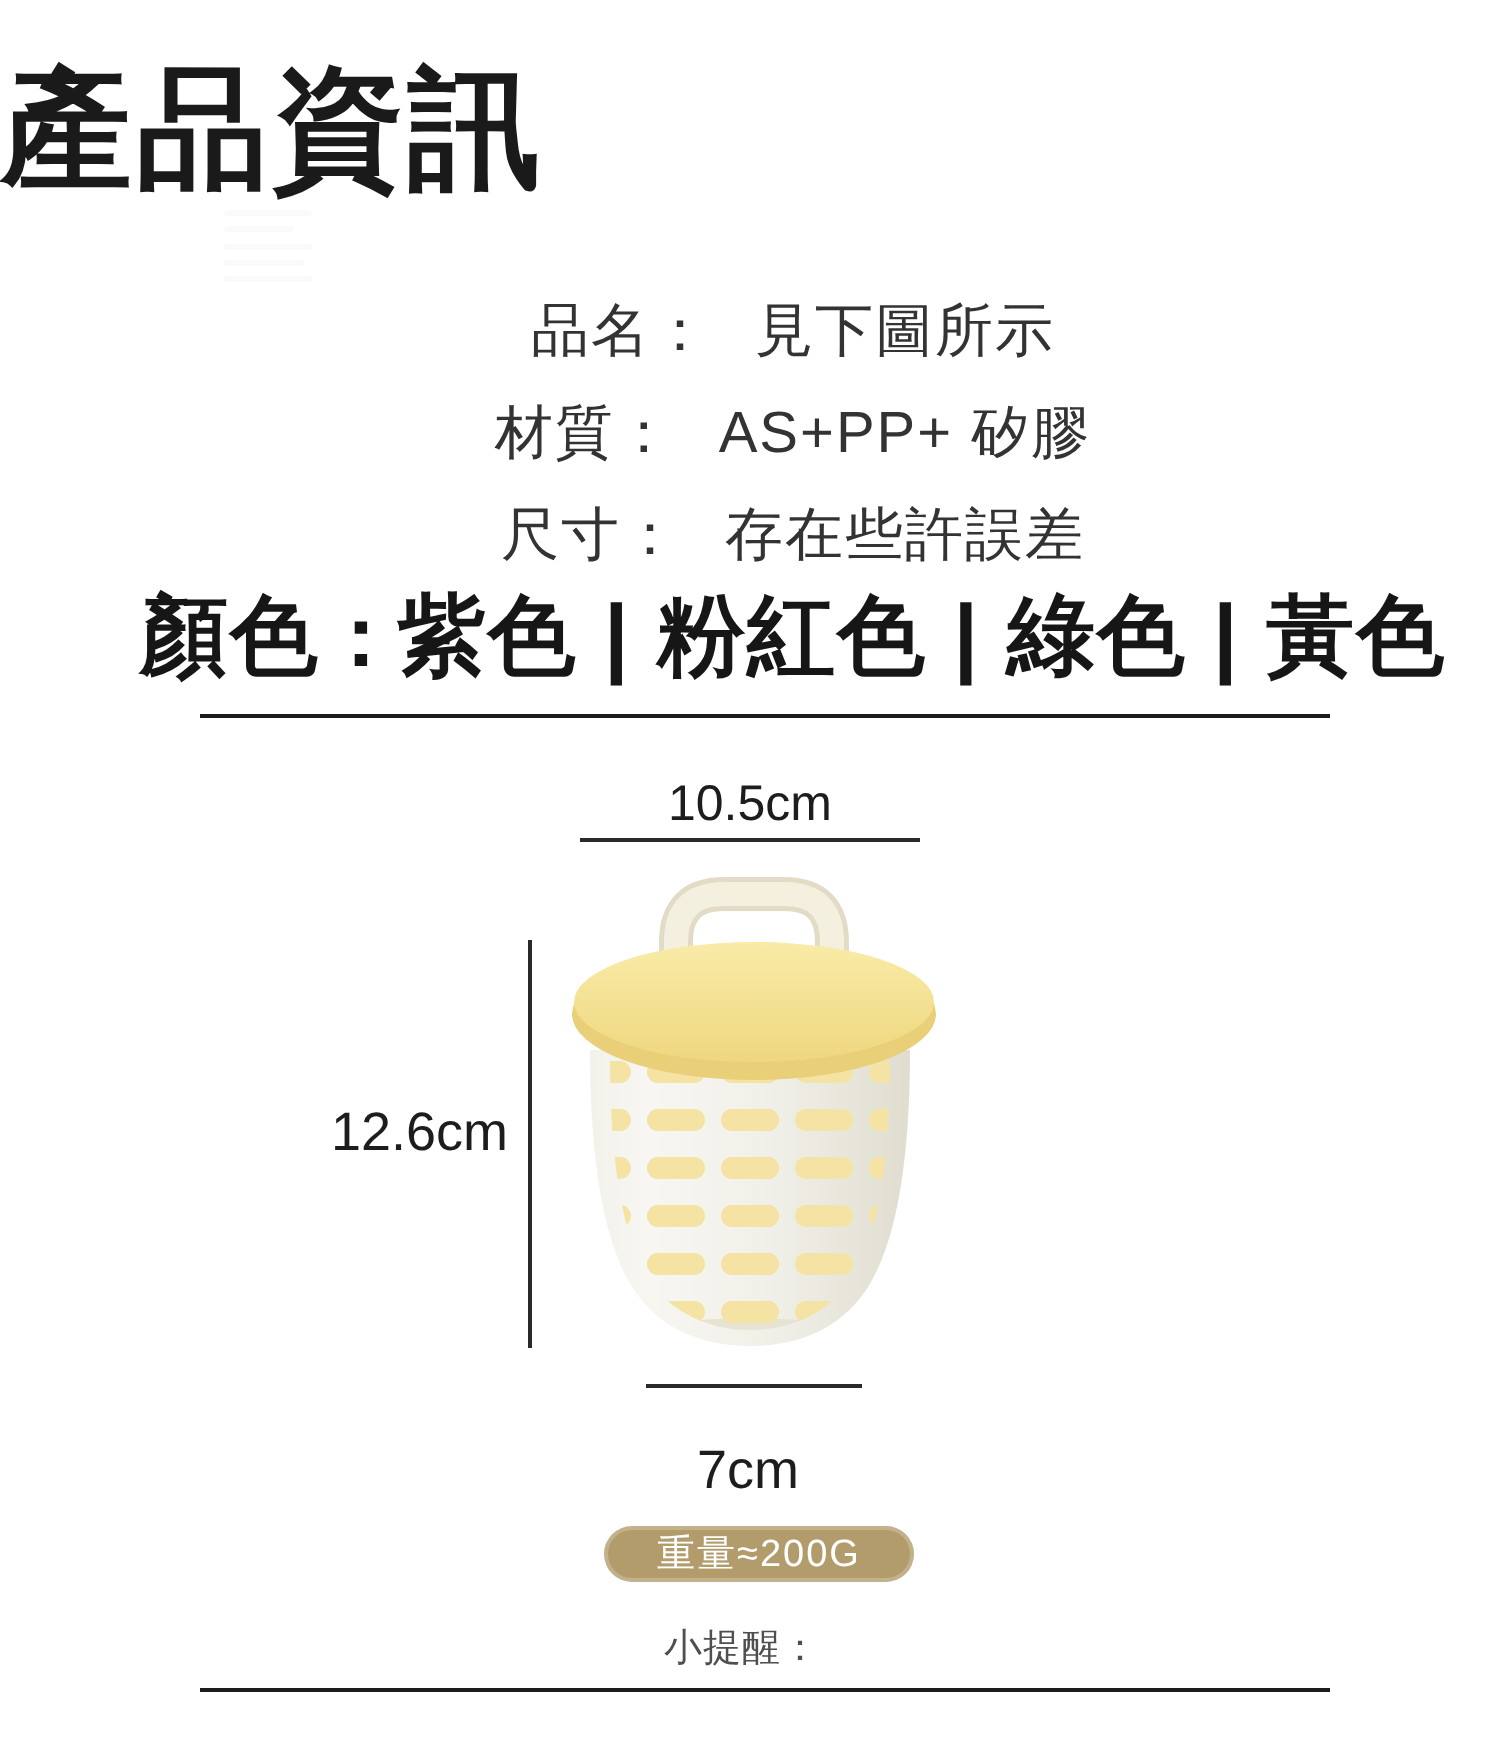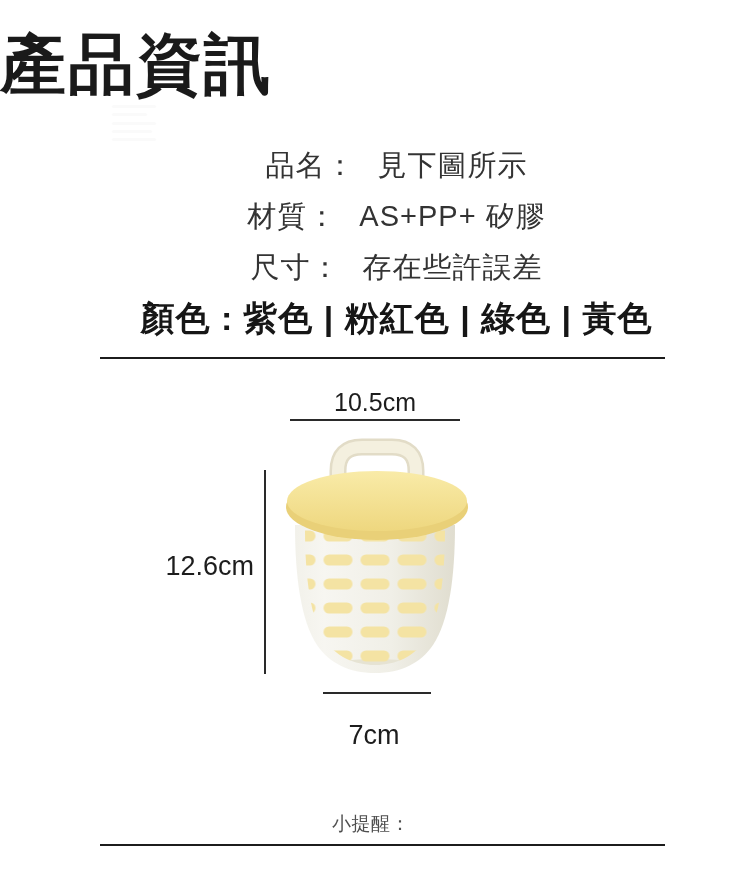--- a/index.html
+++ b/index.html
@@ -16,21 +16,21 @@
     display:flex;flex-direction:column;justify-content:space-between;}
   .watermark span{display:block;height:3px;background:#fafafa;border-radius:2px;}
   .watermark span:nth-child(2){width:80%;}
   .watermark span:nth-child(4){width:90%;}
 
   
   .specs{position:absolute;top:140px;left:0;width:750px;}
   .spec-row{height:51px;display:flex;align-items:center;justify-content:center;
     font-size:29px;color:#333333;letter-spacing:1px;padding-left:43px;}
   .spec-row .gap{width:22px;}
-  .spec-row.color-row{font-size:34px;font-weight:600;color:#161616;}
+  .spec-row.color-row{font-size:44px;font-weight:600;color:#161616;}
   .spec-row.color-row .gap{width:10px;}
 
   .divider{position:absolute;left:100px;width:565px;height:2px;background:#1c1c1c;}
   .divider-top{top:357px;}
   .divider-bottom{top:844px;}
 
   
   .dim-label{position:absolute;color:#1d1d1d;font-weight:500;}
   .dim-top-label{left:290px;top:388px;width:170px;text-align:center;font-size:25px;}
   .dim-left-label{left:140px;top:551px;width:114px;text-align:right;font-size:27px;}
@@ -134,20 +134,21 @@
 
     <g>
       <ellipse cx="152" cy="82" rx="91" ry="33" fill="#e9d078"></ellipse>
       <ellipse cx="152" cy="76" rx="90" ry="30" fill="url(#lidGrad)"></ellipse>
     </g>
   </svg>
 
   <div class="dim-line dim-bottom-line"></div>
   <div class="dim-label dim-bottom-label">7cm</div>
 
+  <div class="weight-badge">重量≈200G</div>
 
   <div class="footer-note">
     <span>小提醒：</span>
     <span class="gap"></span>
   </div>
 
   <div class="divider divider-bottom"></div>
 
 </div>
 

